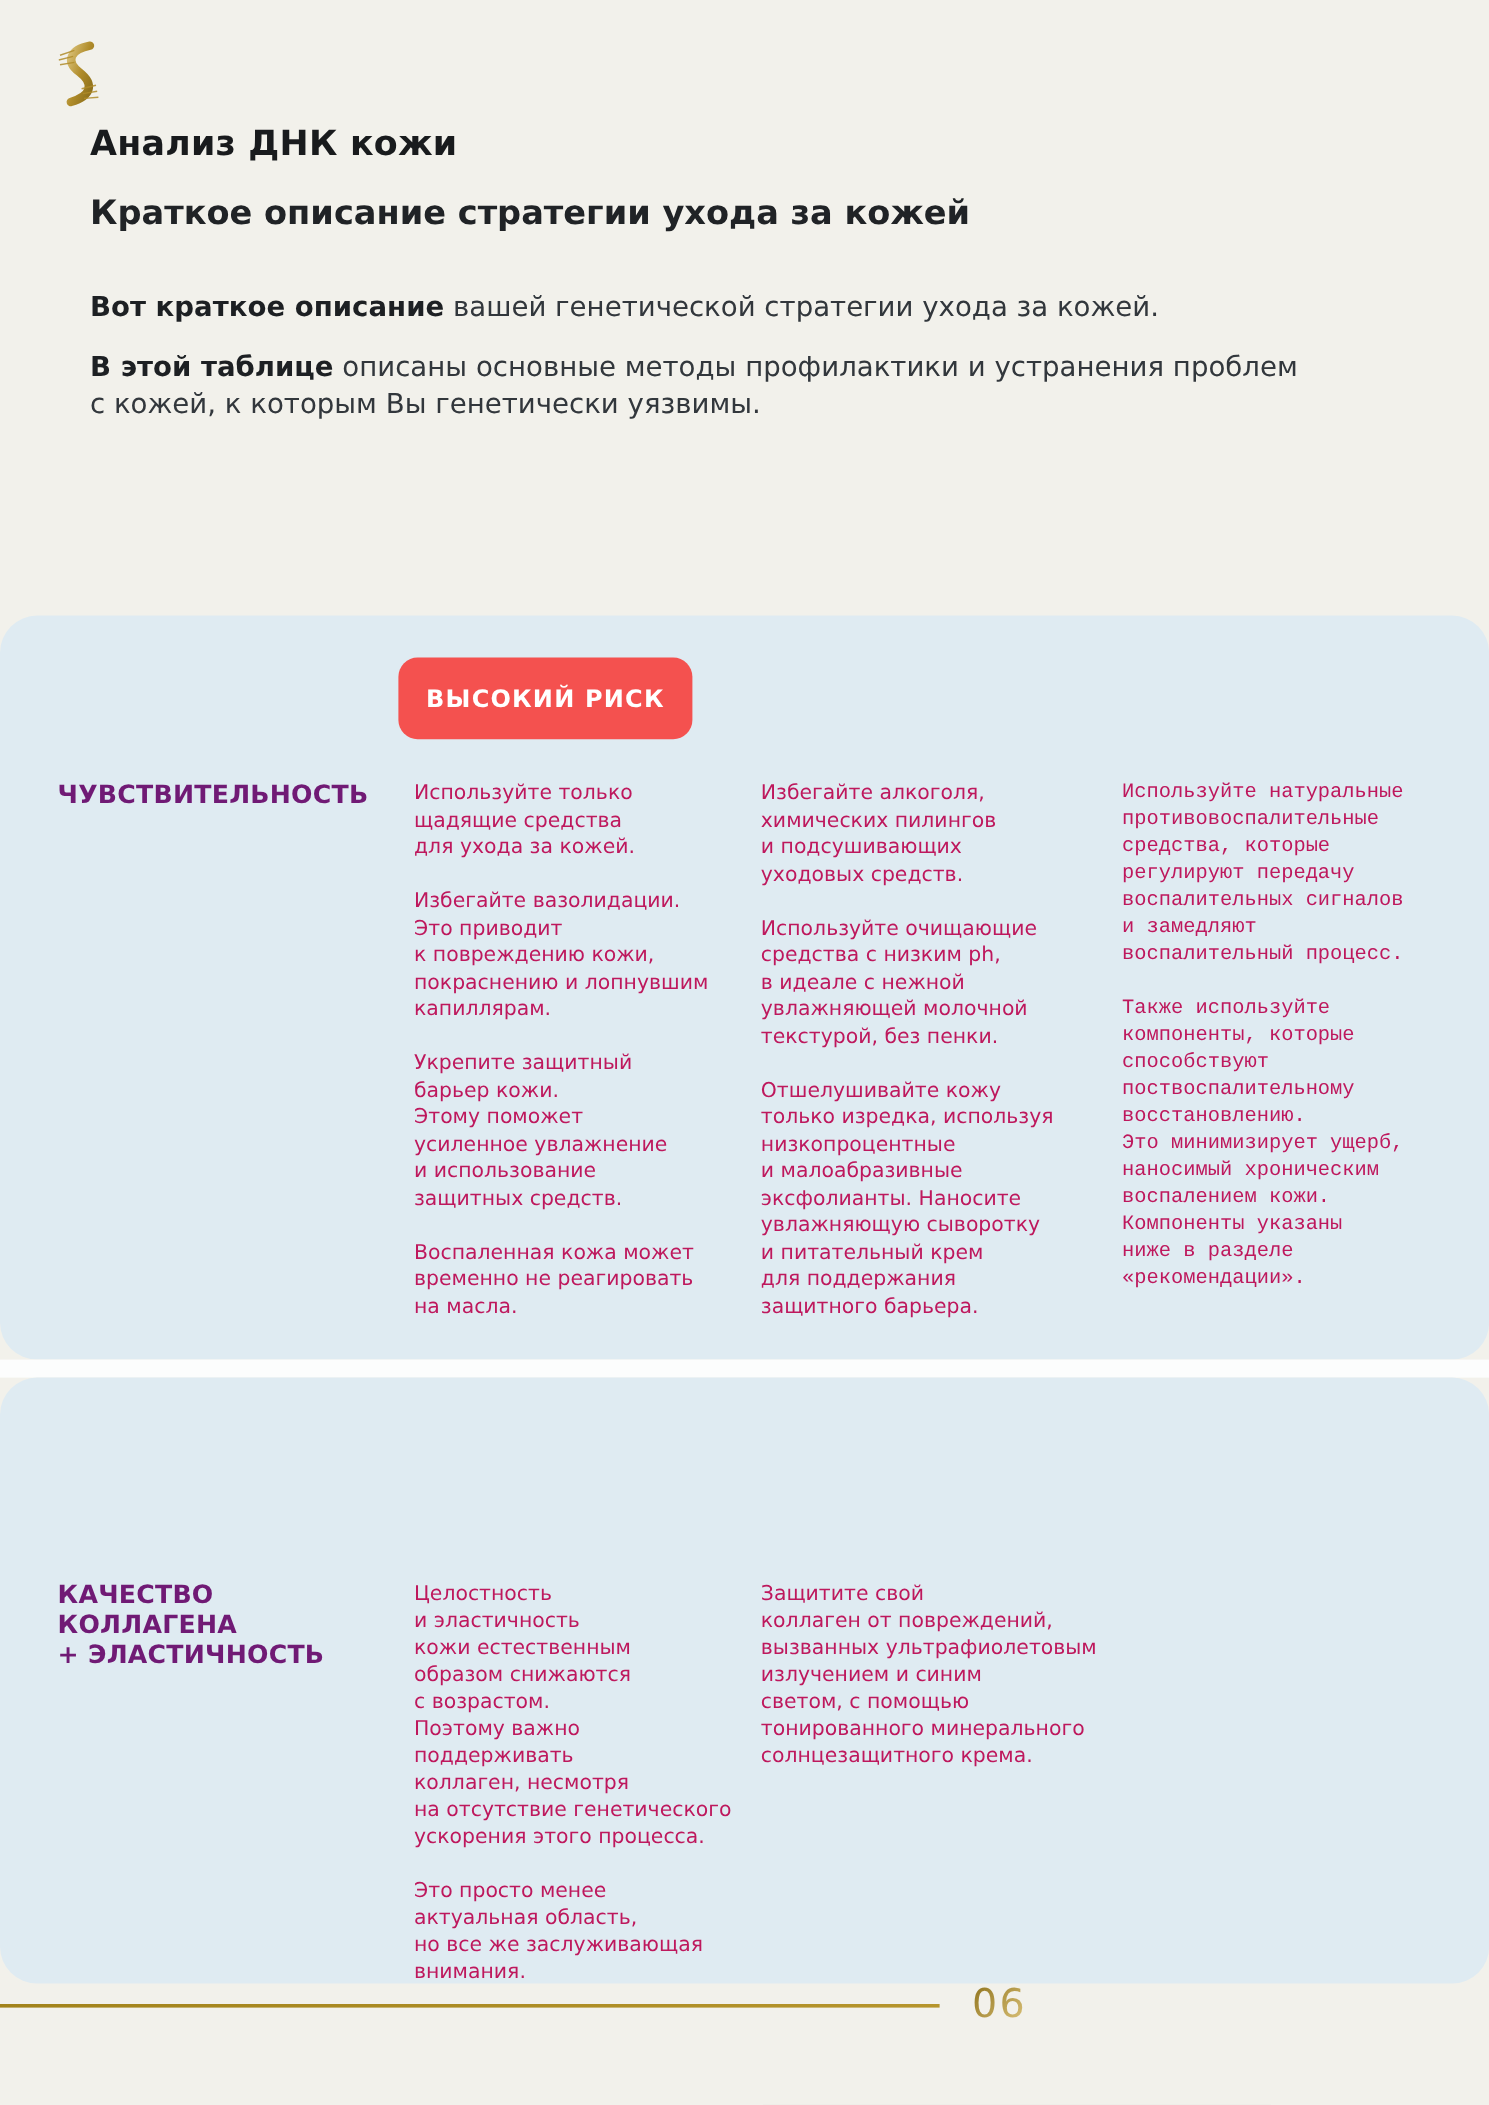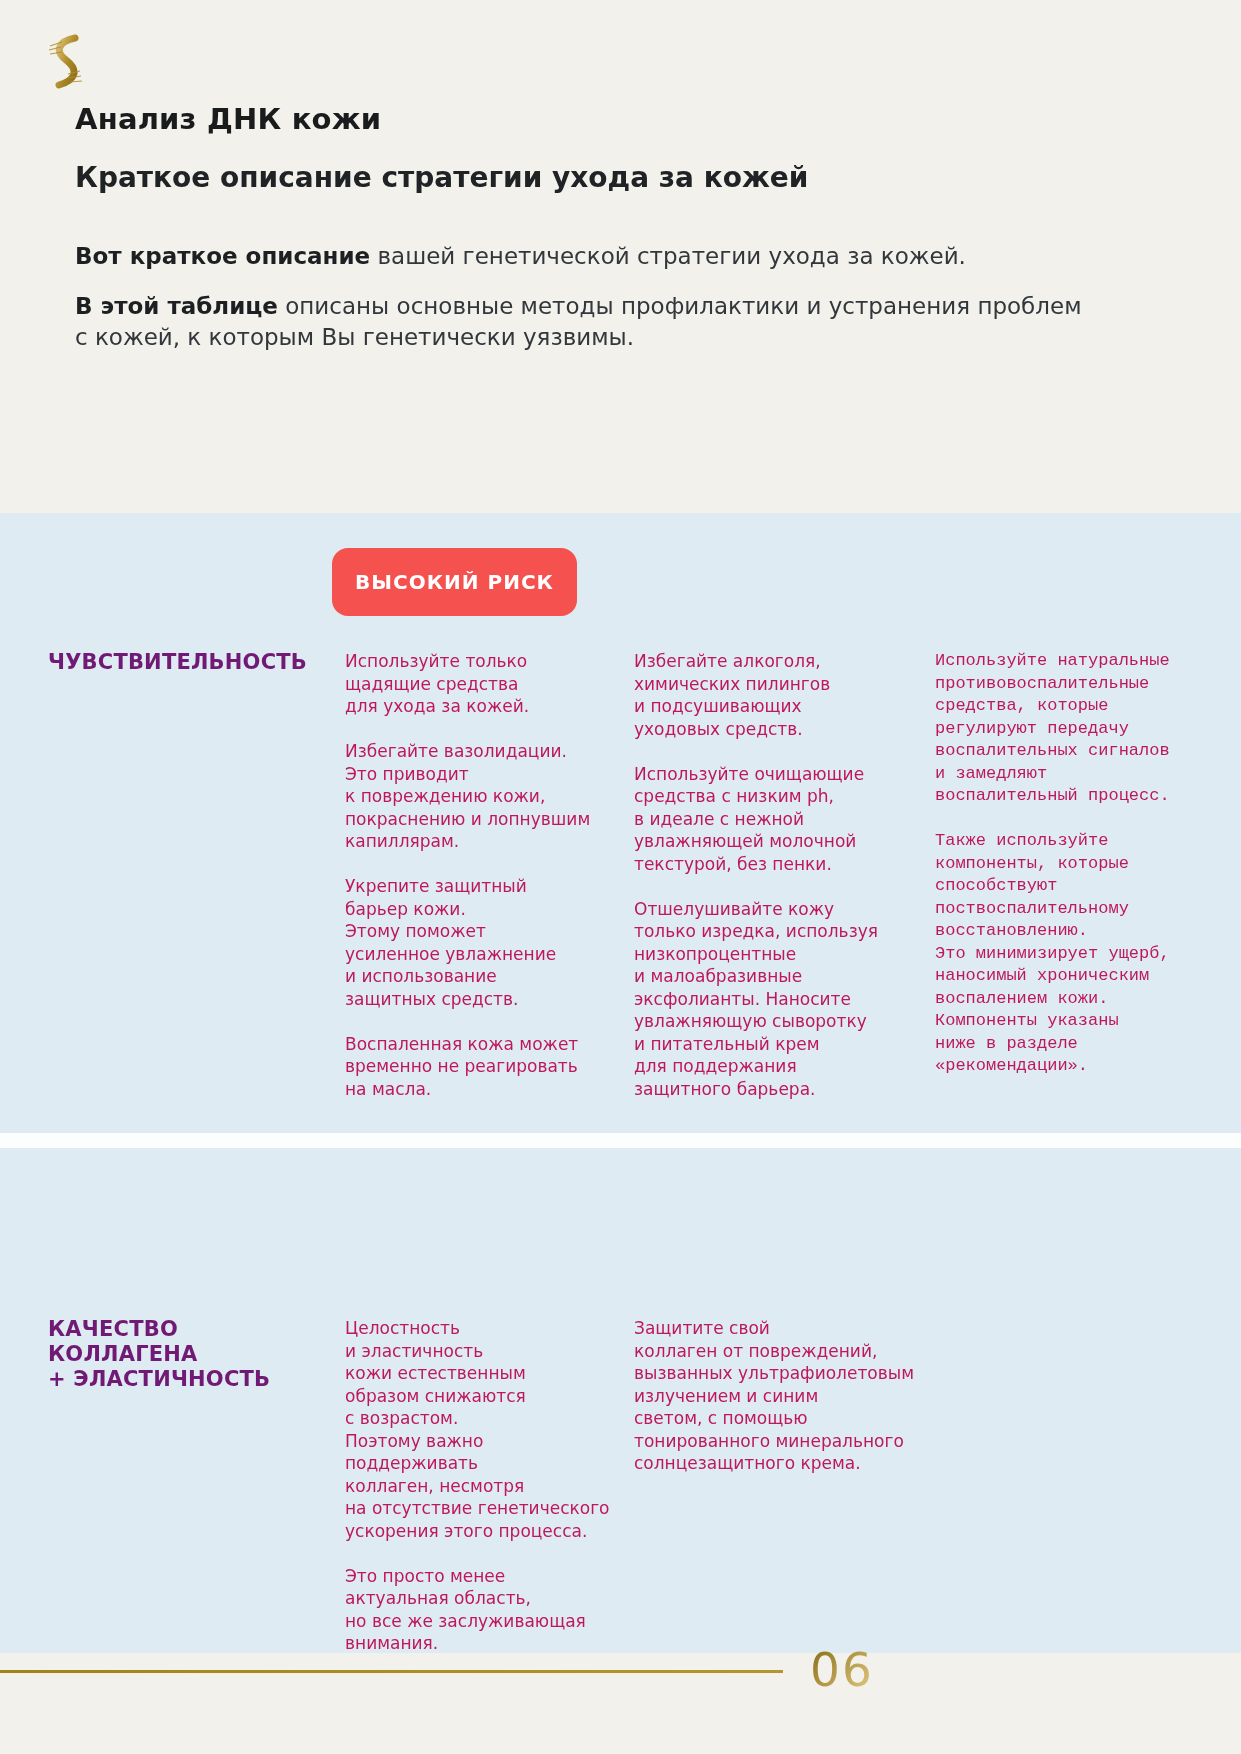--- a/index.html
+++ b/index.html
@@ -21,21 +21,21 @@
   .intro-1{top:241px;}
   .intro-2{top:291px;}
 
   
   .thead{position:absolute;left:0;top:455px;width:1241px;height:58px;background:#f9fcfc;}
   .thead span{position:absolute;top:16px;font-size:21px;font-weight:800;color:#16191d;
          letter-spacing:.4px;white-space:nowrap;}
   .h1{left:40px;} .h2{left:308px;} .h3{left:566px;} .h4{left:845px;}
 
   
-  .band{position:absolute;left:0;width:1241px;background:#dfebf2;}
+  .band{position:absolute;left:0;width:1241px;background:#dfebf2;border-radius:31px;}
   .band1{top:513px;height:620px;}
   .gap{position:absolute;left:0;top:1133px;width:1241px;height:15px;background:#fcfdfd;}
   .band2{top:1148px;height:505px;}
 
   .badge{position:absolute;width:245px;height:68px;border-radius:16px;
          display:flex;align-items:center;justify-content:center;
          color:#ffffff;font-size:20px;font-weight:800;letter-spacing:1px;white-space:nowrap;}
   .band1 .badge{left:332px;top:35px;}
   .band2 .badge{left:335px;top:32px;}
 
@@ -44,21 +44,21 @@
   .band2 .cell{top:152px;margin-top:17px;}
   .c1{left:48px;width:280px;font-size:21px;line-height:25px;font-weight:700;color:#701a75;
       letter-spacing:.2px;}
   .c2{left:345px;width:280px;}
   .c3{left:634px;width:312px;}
   .c4{left:935px;width:290px;font-family:Liberation Mono, monospace;}
 
   
   .footer-line{position:absolute;left:0;top:1670px;width:783px;height:3px;
          background:linear-gradient(90deg,#a2831b,#b6952c);}
-  .page-number{position:absolute;left:810px;top:1644px;font-size:47px;line-height:52px;
+  .page-number{position:absolute;left:810px;top:1644px;font-size:33px;line-height:52px;
          font-weight:400;letter-spacing:2px;color:#b6973a;
          background:linear-gradient(135deg,#8f731c 10%,#d9c077 85%);
          -webkit-background-clip:text;background-clip:text;-webkit-text-fill-color:transparent;}
 </style>
 </head>
 <body>
 
 <div class="page">
 
   <svg class="logo" viewBox="0 0 40 58">

